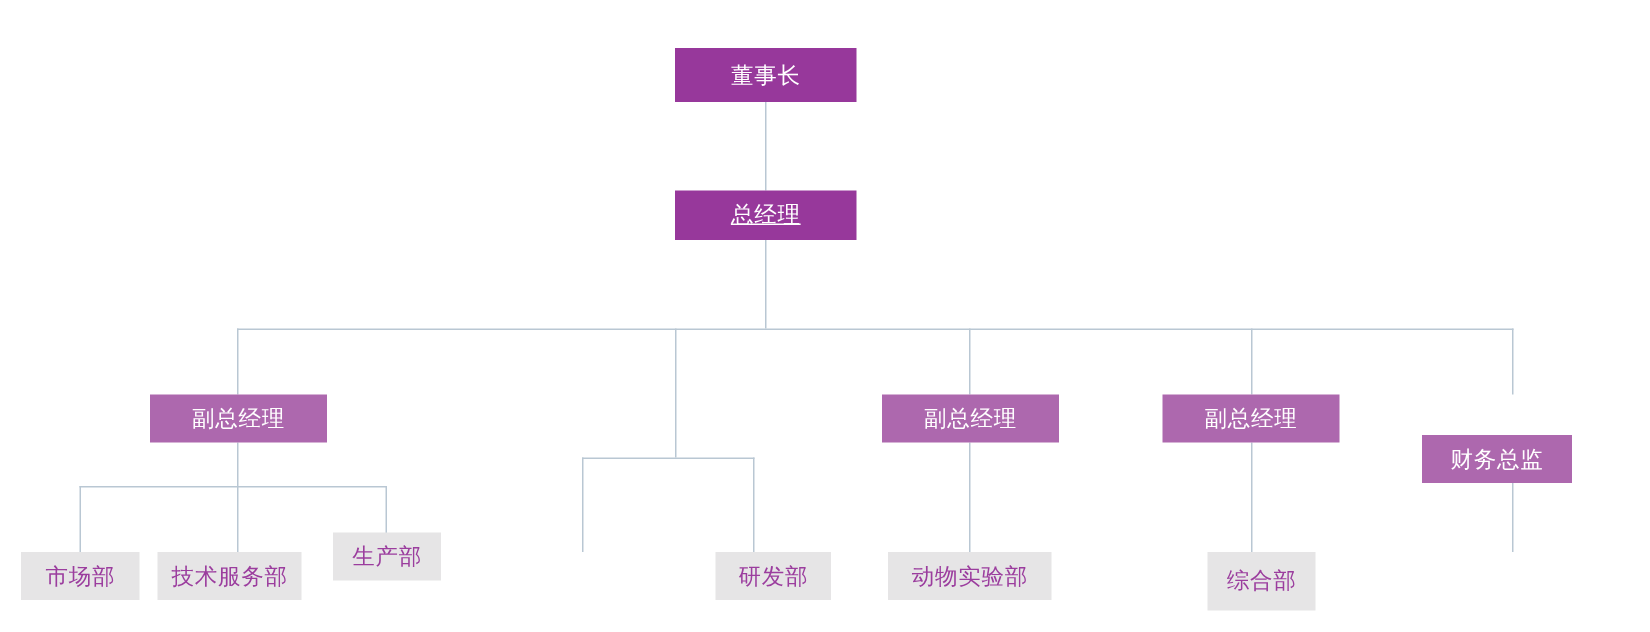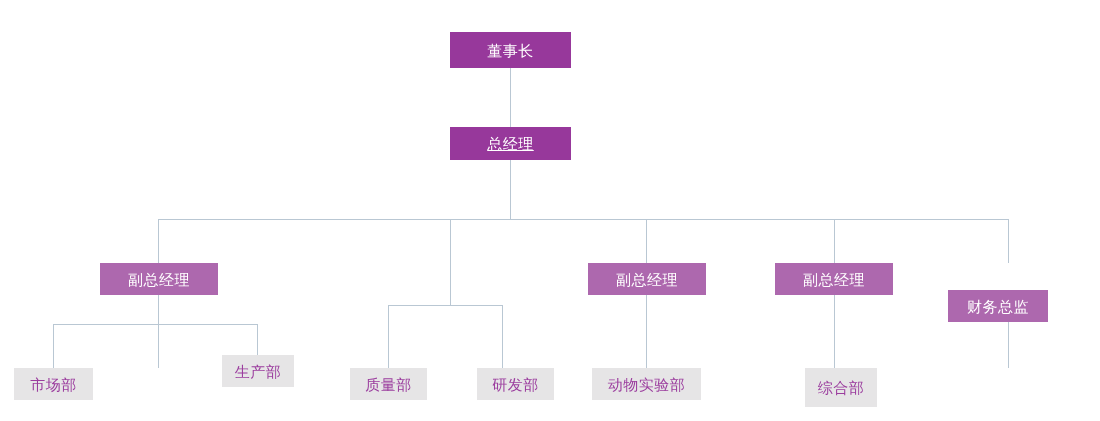--- a/index.html
+++ b/index.html
@@ -103,28 +103,28 @@
   </div>
 
   <div class="node lv2" style="left:948px; top:263px; width:100px; height:32px;margin-top:27px;">
     <span>财务总监</span>
   </div>
 
   <div class="node leaf" style="left:14px; top:368px; width:79px; height:32px;align-items:center;">
     <span>市场部</span>
   </div>
 
+  <div class="node leaf" style="left:105px; top:368px; width:96px; height:32px;">
+    <span>技术服务部</span>
+  </div>
 
   <div class="node leaf" style="left:222px; top:355px; width:72px; height:32px;">
     <span>生产部</span>
   </div>
 
-  <div class="node leaf" style="left:350px; top:368px; width:77px; height:32px;">
-    <span>质量部</span>
-  </div>
 
   <div class="node leaf" style="left:477px; top:368px; width:77px; height:32px;">
     <span>研发部</span>
   </div>
 
   <div class="node leaf" style="left:592px; top:368px; width:109px; height:32px;text-align:center;">
     <span>动物实验部</span>
   </div>
 
   <div class="node leaf" style="left:805px; top:368px; width:72px; height:39px;">

